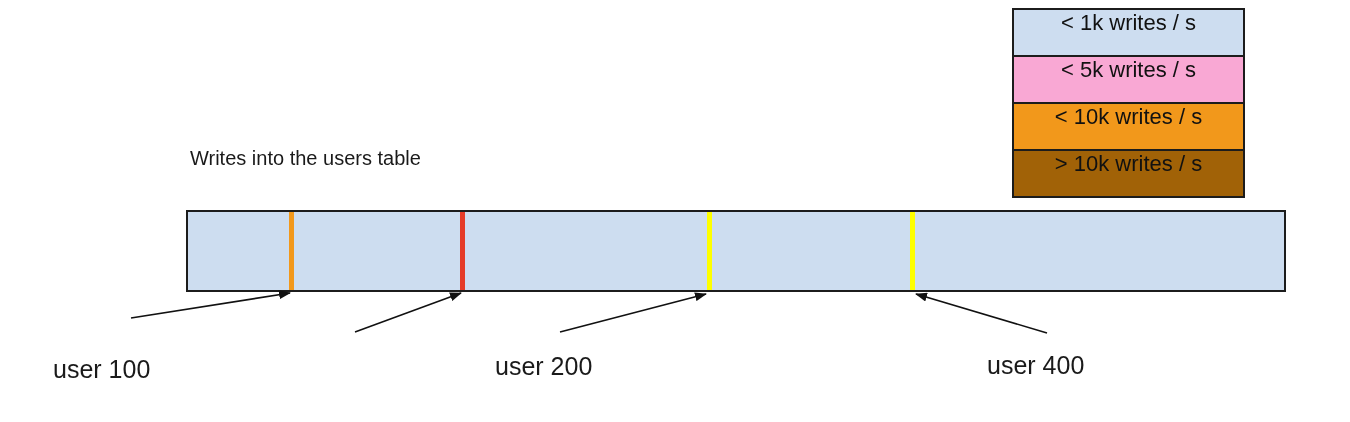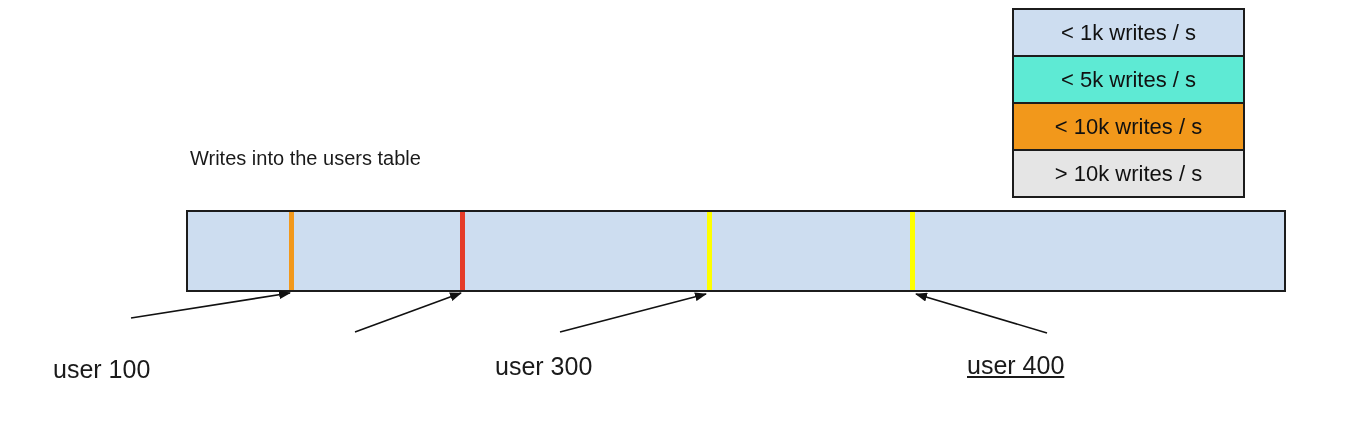--- a/index.html
+++ b/index.html
@@ -16,21 +16,21 @@
     font-size: 20px; color: #1a1a1a; white-space: nowrap;
   }
 
   
   .legend { position: absolute; left: 1012px; top: 8px; width: 233px; }
   .legend-row {
     box-sizing: border-box;
     width: 233px; height: 49px;
     border: 2px solid #1c1c1c;
     margin-top: -2px;
-    display: flex; align-items: center; justify-content: center;
+    display: flex; align-items: flex-start; justify-content: center;
     font-size: 22px; color: #111111; white-space: nowrap;
   }
   .legend-row:first-child { margin-top: 0; }
 
   
   .bar {
     position: absolute; left: 186px; top: 210px;
     box-sizing: border-box;
     width: 1100px; height: 82px;
     border: 2px solid #1c1c1c;
@@ -47,40 +47,40 @@
   .arrows .head { fill: #111111; }
 
   
   .ulabel {
     position: absolute;
     font-size: 25px; color: #1a1a1a; white-space: nowrap;
   }
   .ulabel.l1 { left: 53px;  top: 336px; margin-top: 19px; }
   .ulabel.l2 { left: 273px; top: 353px; }
   .ulabel.l3 { left: 495px; top: 352px; }
-  .ulabel.l4 { left: 967px; top: 351px; text-decoration: underline; }
+  .ulabel.l4 { left: 987px; top: 351px; }
 </style>
 </head>
 <body>
 
 <div class="stage">
 
   <div class="title">Writes into the users table</div>
 
   <div class="legend">
     <div class="legend-row" style="background-color: rgb(205, 221, 240);">
       <span>&lt; 1k writes / s</span>
     </div>
-    <div class="legend-row" style="background-color: #5eead4;">
+    <div class="legend-row" style="background-color: #f9a8d4;">
       <span>&lt; 5k writes / s</span>
     </div>
     <div class="legend-row" style="background-color: rgb(242, 152, 27);">
       <span>&lt; 10k writes / s</span>
     </div>
-    <div class="legend-row" style="background-color: #e5e5e5;">
+    <div class="legend-row" style="background-color: #a16207;">
       <span>&gt; 10k writes / s</span>
     </div>
   </div>
 
   <div class="bar" style="background-color: rgb(205, 221, 240);">
     <div class="stripe s1" style="background-color: rgb(242, 152, 27);"></div>
     <div class="stripe s2" style="background-color: rgb(229, 59, 40);"></div>
     <div class="stripe s3" style="background-color: rgb(254, 255, 0);"></div>
     <div class="stripe s4" style="background-color: rgb(254, 255, 0);"></div>
   </div>
@@ -91,16 +91,16 @@
         <path class="head" d="M0,0 L12,4.5 L0,9 Z"></path>
       </marker>
     </defs>
     <line x1="131" y1="318" x2="290" y2="293" marker-end="url(#ah)"></line>
     <line x1="355" y1="332" x2="461" y2="293" marker-end="url(#ah)"></line>
     <line x1="560" y1="332" x2="706" y2="294" marker-end="url(#ah)"></line>
     <line x1="1047" y1="333" x2="916" y2="294" marker-end="url(#ah)"></line>
   </svg>
 
   <div class="ulabel l1">user 100</div>
-  <div class="ulabel l3">user 300</div>
+  <div class="ulabel l3">user 200</div>
   <div class="ulabel l4">user 400</div>
 
 </div>
 
 </body></html>

